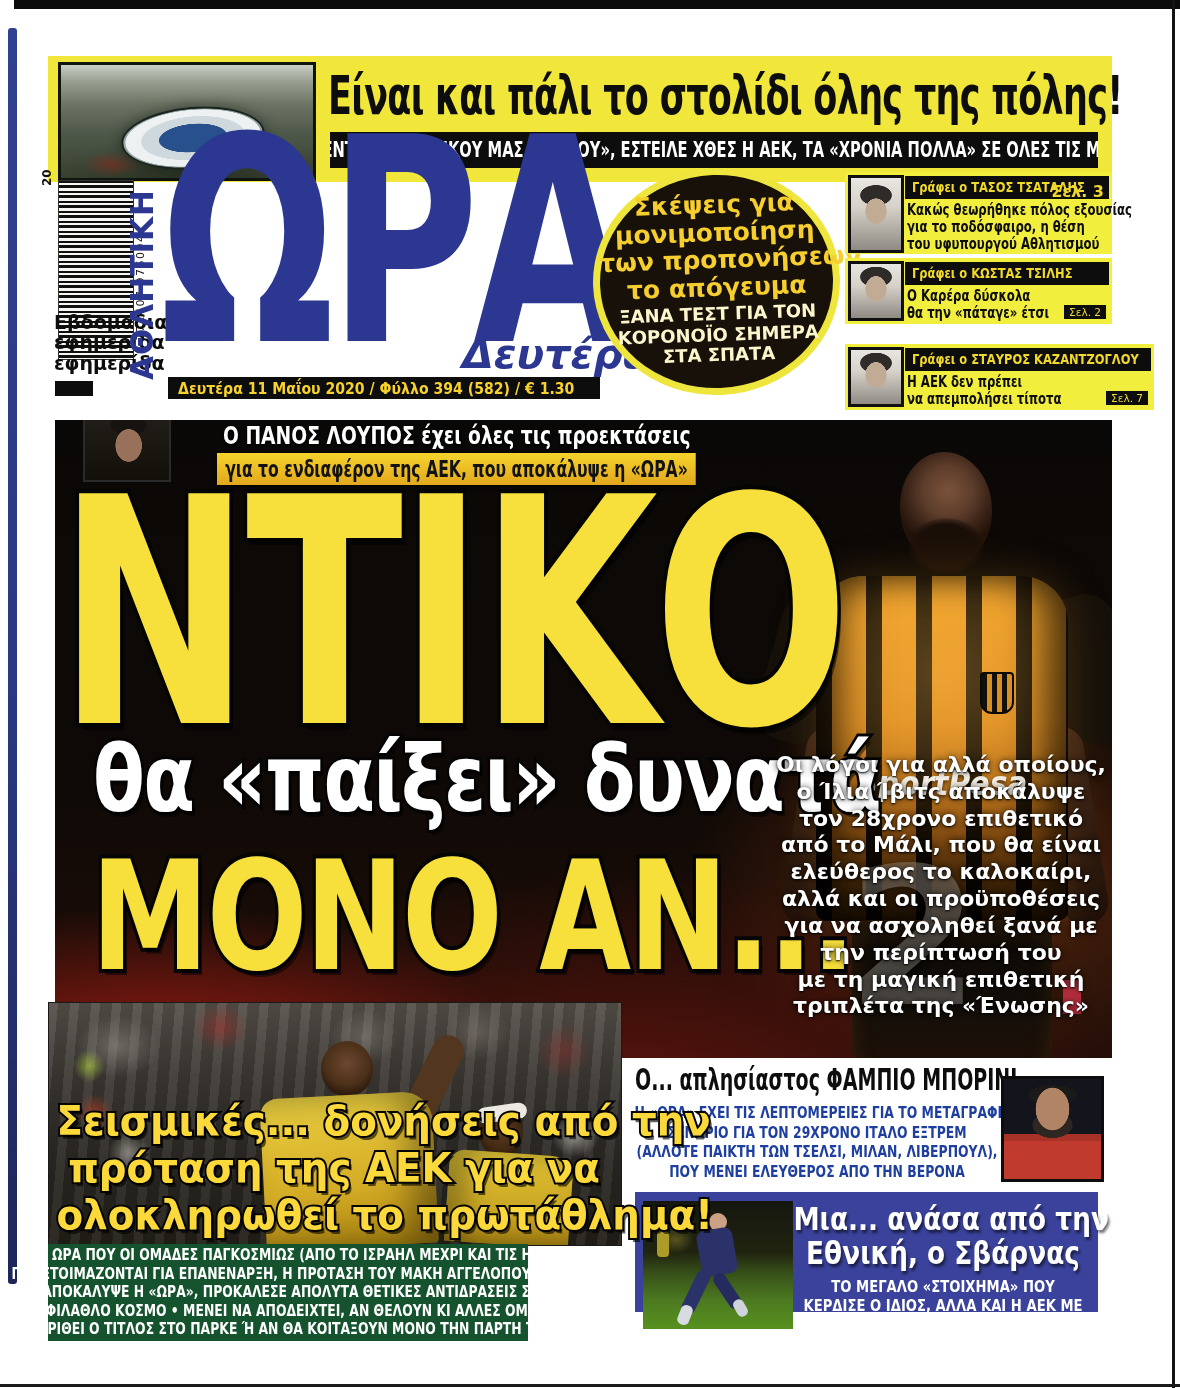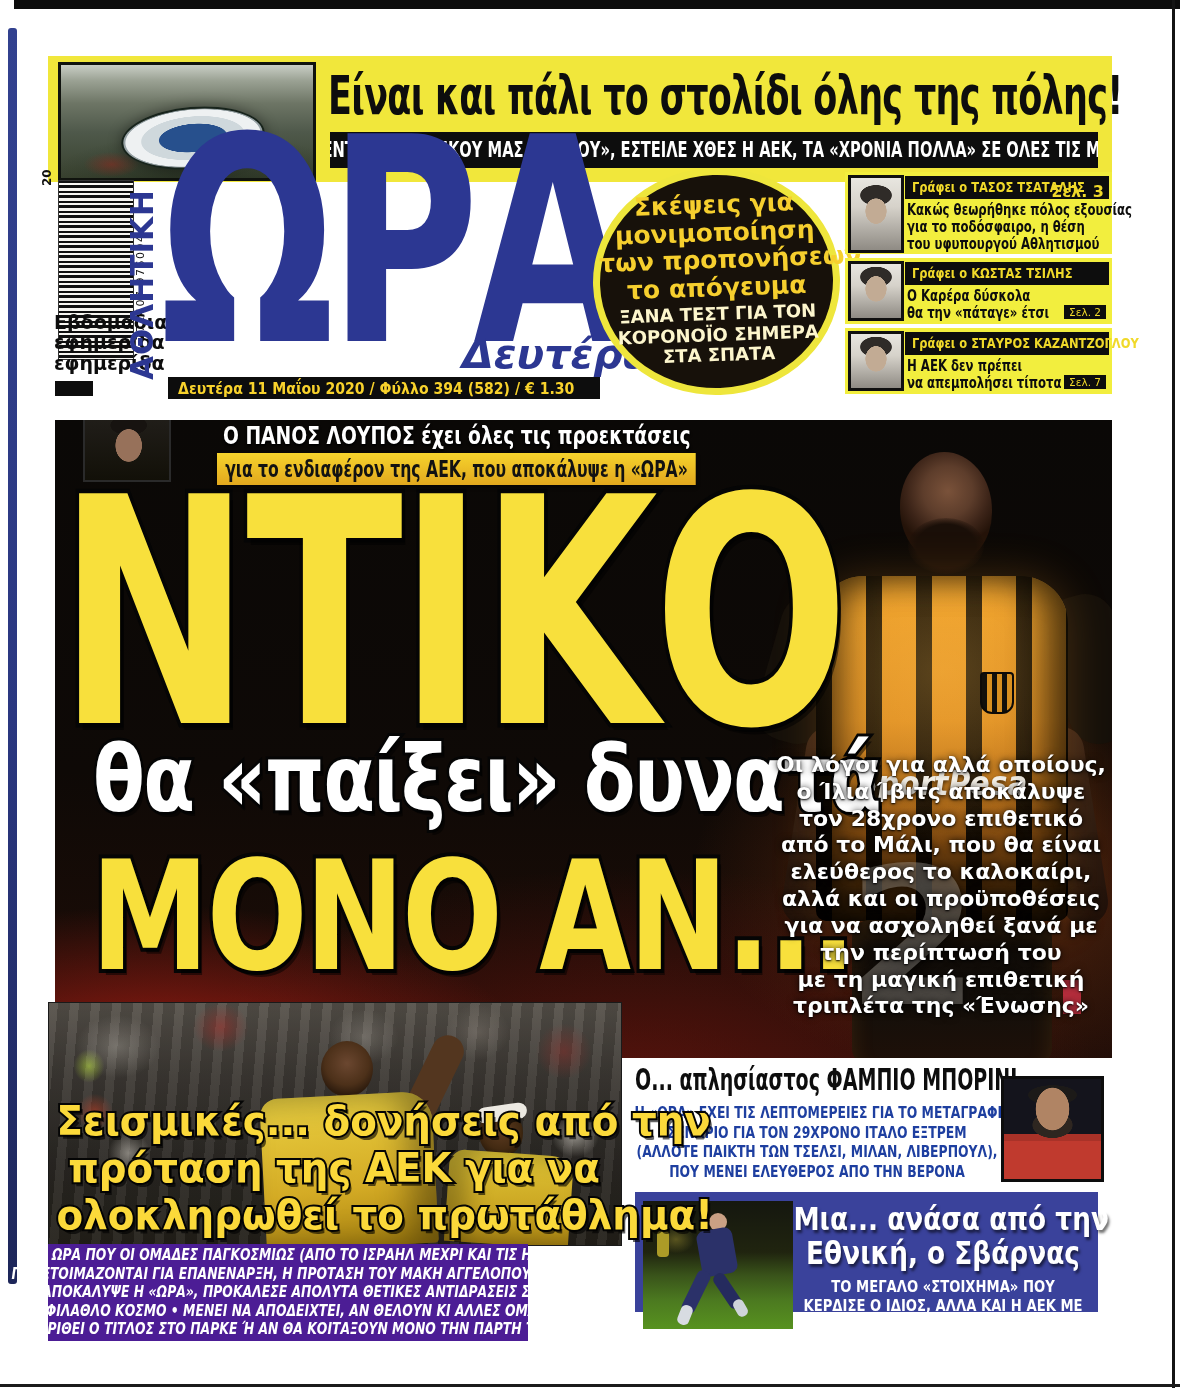--- a/index.html
+++ b/index.html
@@ -179,22 +179,22 @@
   .bb-p2-head{position:absolute;left:430px;top:106px;width:44px;height:48px;border-radius:50%;
      background:radial-gradient(60% 55% at 50% 45%,#5d3b20 0%,#432a12 70%,#2a1a0a 100%);}
   .bb-p2-body{position:absolute;left:398px;top:150px;width:124px;height:92px;
      border-radius:16px 22px 0 0;transform:rotate(4deg);
      background:linear-gradient(175deg,#e3c838 0%,#c6a01e 70%,#9e7b10 100%);
      box-shadow:inset 20px 0 26px rgba(0,0,0,.3);}
   .bk-hl{position:absolute;left:0;top:96px;width:572px;z-index:3;text-align:center;
      font-size:40px;font-weight:800;line-height:1.18;color:#fbd93a;
      -webkit-text-stroke:4px #050505;paint-order:stroke fill;
      text-shadow:3px 4px 0 rgba(0,0,0,.6);transform:scaleX(.97);transform-origin:center top;}
-  .bk-caption{position:absolute;left:0;top:242px;width:480px;height:97px;background:#4c1d95;
-     display:flex;align-items:center;justify-content:center;font-style:italic;}
+  .bk-caption{position:absolute;left:0;top:242px;width:480px;height:97px;background:#14532d;
+     display:flex;align-items:center;justify-content:center;}
   .bk-caption .lines{flex:0 0 auto;width:700px;transform:scaleX(.80);transform-origin:center;
      color:#ffffff;font-size:15.5px;font-weight:700;line-height:1.2;text-align:center;}
 
   
   .borini{left:635px;top:1062px;width:477px;height:126px;}
   .borini-hl{position:absolute;left:0;top:0;font-size:28px;font-weight:900;color:#0d0d0d;
      white-space:nowrap;transform:scaleX(.68) scaleY(1.08);transform-origin:left top;}
   .borini-text{position:absolute;left:-46px;top:42px;width:456px;
      transform:scaleX(.80);transform-origin:center top;text-align:center;
      color:var(--borini-blue,#1e3fa0);font-size:15.5px;font-weight:800;line-height:1.26;}
@@ -295,21 +295,21 @@
   <div class="col-photo" style="height:54px;"></div>
   <div class="col-head">
     <span class="col-byline">Γράφει ο ΚΩΣΤΑΣ ΤΣΙΛΗΣ</span>
   </div>
   <div class="col-body lines">
       <div>Ο Καρέρα δύσκολα</div>
       <div>θα την «πάταγε» έτσι</div>
     </div>
   <div class="col-chip">Σελ. 2</div>
 </div>
-<div class="col-card" style="top:328px;height:66px;">
+<div class="col-card" style="top:344px;height:66px;padding-left:42px;">
   <div class="col-photo" style="height:54px;"></div>
   <div class="col-head">
     <span class="col-byline">Γράφει ο ΣΤΑΥΡΟΣ ΚΑΖΑΝΤΖΟΓΛΟΥ</span>
   </div>
   <div class="col-body lines">
       <div>Η ΑΕΚ δεν πρέπει</div>
       <div>να απεμπολήσει τίποτα</div>
     </div>
   <div class="col-chip">Σελ. 7</div>
 </div>

